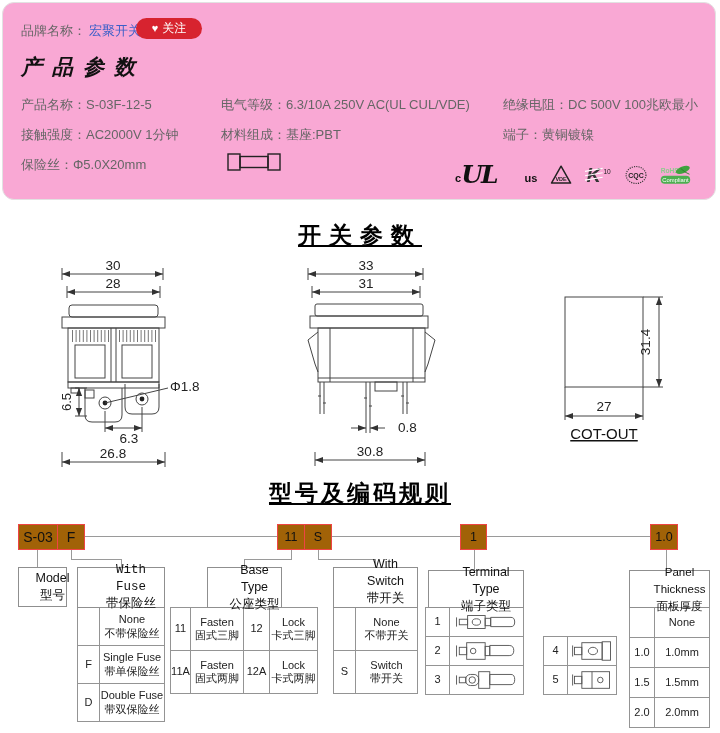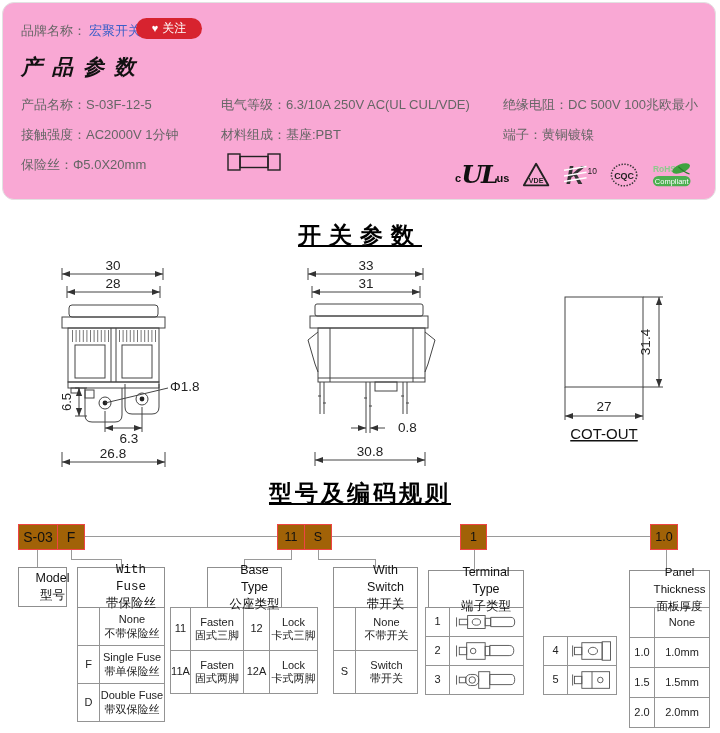--- a/index.html
+++ b/index.html
@@ -14,21 +14,21 @@
   .follow-btn{position:absolute;left:133px;top:15px;height:21px;min-width:66px;background:#d7232f;border-radius:11px;display:flex;align-items:center;justify-content:center;gap:4px;color:#fff;font-size:12px;cursor:pointer;box-sizing:border-box;padding:0 10px;}
   .follow-heart{font-size:11px;line-height:11px;}
   .prod-title{position:absolute;left:18px;top:50px;font-family:"DejaVu Serif","Liberation Serif",serif;font-style:italic;font-weight:700;font-size:21px;letter-spacing:10px;color:#111;}
   .field{position:absolute;font-size:13px;color:#666;white-space:nowrap;}
 
   
   .certs{position:absolute;left:452px;top:153px;width:236px;height:38px;display:flex;align-items:center;justify-content:flex-end;gap:13px;}
   .ul-wrap{display:flex;align-items:flex-end;color:#111;}
   .ul-c{font-size:11px;font-weight:bold;margin-bottom:2px;}
   .ul-mark{font-family:"DejaVu Serif",serif;font-size:25px;font-weight:bold;font-style:italic;line-height:22px;letter-spacing:-2px;}
-  .ul-us{font-size:11px;font-weight:bold;margin-bottom:2px;}
+  .ul-us{font-size:11px;font-weight:bold;margin-bottom:2px;margin-left:28px;}
 
   
   svg text{font-family:"Liberation Sans","DejaVu Sans",sans-serif;}
   .sec-title{position:absolute;left:0;width:720px;text-align:center;font-size:23px;font-weight:bold;color:#000;text-decoration:underline;}
 
   
   .code-box{position:absolute;height:26px;border:1px solid #ef4444;background:#a16207;display:flex;align-items:center;justify-content:center;font-size:14px;color:#111;box-sizing:border-box;z-index:2;}
   .ln{position:absolute;background:#9a9a9a;z-index:1;}
   .cat{position:absolute;border:1px solid #8f8f8f;background:#fff;display:flex;flex-direction:column;align-items:center;justify-content:center;font-size:12.5px;line-height:17px;color:#111;box-sizing:border-box;z-index:2;text-align:center;padding-left:20px;}
   .tb{position:absolute;display:grid;background:#fff;border-top:1px solid #949494;border-left:1px solid #949494;box-sizing:border-box;z-index:1;}
@@ -248,21 +248,21 @@
       <span>型号</span>
   </div>
   <div class="cat" style="left:77px;top:567px;width:88px;height:41px;font-family:Liberation Mono, monospace;">
     <span>With Fuse</span>
       <span>带保险丝</span>
   </div>
   <div class="cat" style="left:207px;top:567px;width:75px;height:41px;">
     <span>Base Type</span>
       <span>公座类型</span>
   </div>
-  <div class="cat" style="left:333px;top:567px;width:85px;height:41px;">
+  <div class="cat" style="left:333px;top:567px;width:85px;height:41px;justify-content:flex-end;">
     <span>With Switch</span>
       <span>带开关</span>
   </div>
   <div class="cat" style="left:428px;top:570px;width:96px;height:38px;">
     <span>Terminal Type</span>
       <span>端子类型</span>
   </div>
   <div class="cat" style="left:629px;top:570px;width:81px;height:38px;font-size:11.5px;">
     <span>Panel Thickness</span>
       <span>面板厚度</span>

